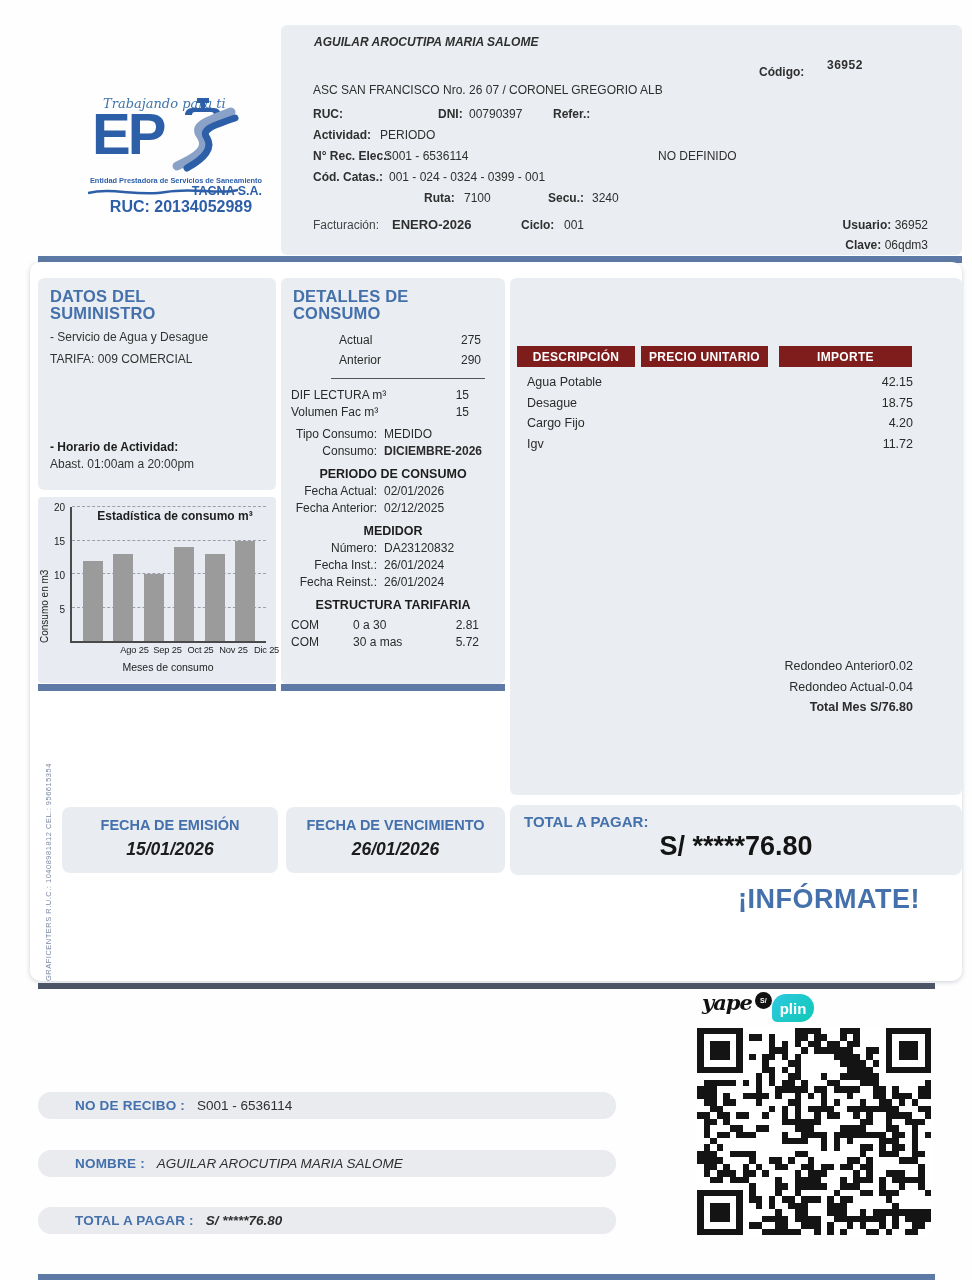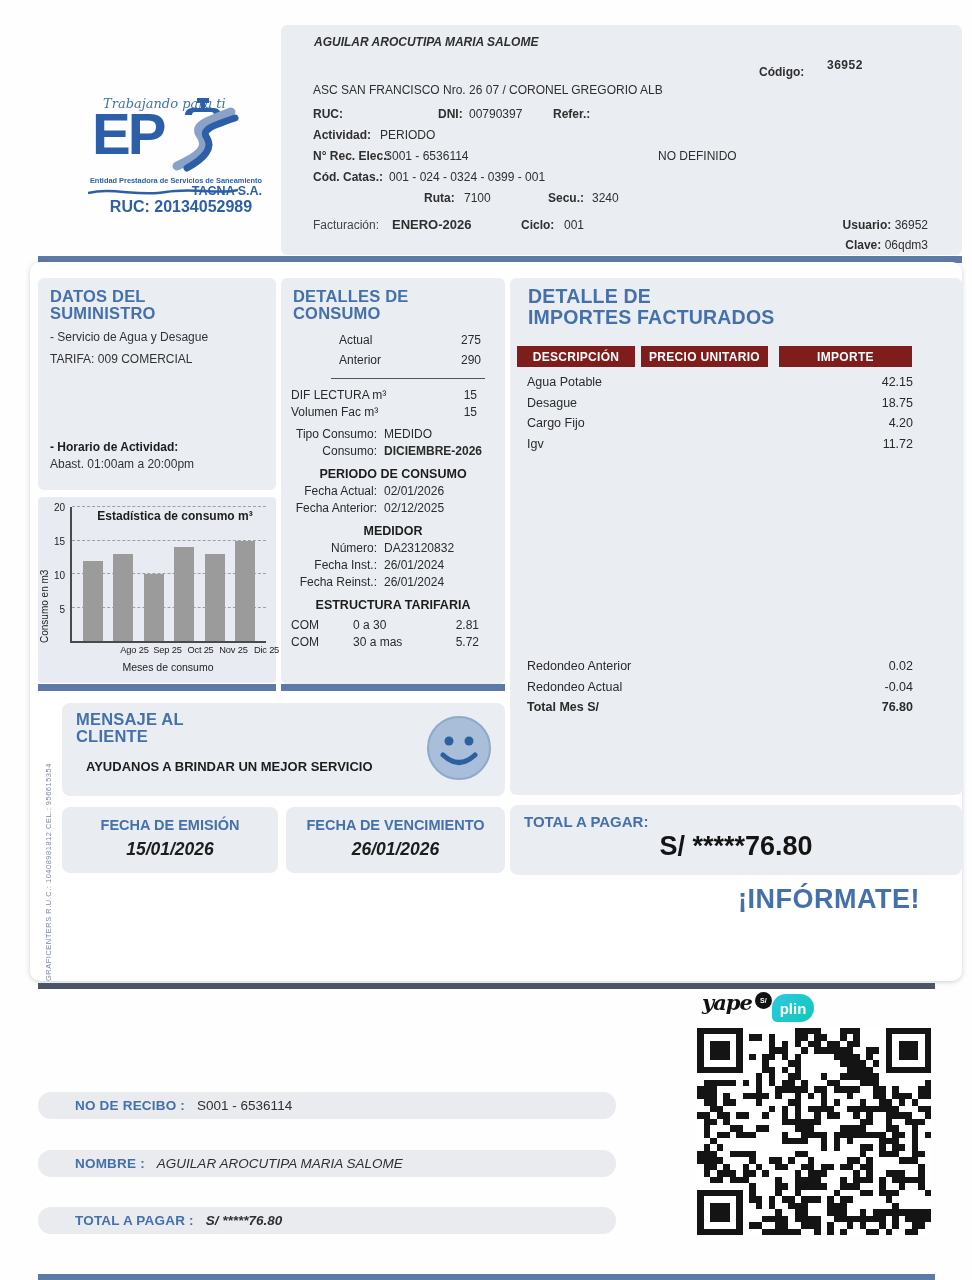--- a/index.html
+++ b/index.html
@@ -54,41 +54,41 @@
   .chart-title{position:absolute;left:10px;top:2px;width:186px;font-size:12px;font-weight:bold;
                color:#1d1d1d;text-align:center;white-space:nowrap;}
   .chart-xlabels{position:absolute;left:32px;top:148px;width:198px;display:flex;margin-left:48px;}
   .chart-xlabels div{flex:1;text-align:center;font-size:9.3px;color:#222;white-space:nowrap;letter-spacing:-.2px;}
   .chart-xlabel{position:absolute;left:32px;top:164px;width:196px;text-align:center;font-size:10.5px;color:#222;}
 
   
   .consumo{left:281px;top:278px;width:224px;height:406px;padding:10px 0;box-sizing:border-box;}
   .consumo .sec-title{padding-left:12px;}
   .c-sp{display:flex;justify-content:space-between;padding:0 24px 0 58px;font-size:12px;line-height:20px;}
-  .c-sp2{display:flex;justify-content:space-between;padding:0 28px 0 10px;font-size:12px;line-height:17px;align-items:center;}
+  .c-sp2{display:flex;justify-content:space-between;padding:0 36px 0 10px;font-size:12px;line-height:17px;align-items:center;}
   .c-hr{margin:8px 20px 8px 50px;border-top:1.5px solid #555;}
   .kv{display:flex;font-size:12px;line-height:17px;}
   .kv .k{width:96px;text-align:right;}
   .kv .v{margin-left:7px;}
   .c-head{text-align:center;font-size:12.5px;font-weight:bold;margin-top:6px;line-height:17px;color:#1d1d1d;}
   .t3{display:flex;padding:0 26px 0 10px;font-size:12px;line-height:17px;}
   .t3 .a{width:62px;}
   .t3 .r{flex:1;}
   .t3 .p{text-align:right;}
 
   
   .importes{left:510px;top:278px;width:452px;height:517px;}
   .imp-title{position:absolute;left:18px;top:8px;font-size:19.5px;font-weight:bold;
              color:#4470ab;line-height:21px;letter-spacing:.2px;}
   .ih{position:absolute;top:68px;height:21px;background:#7f1d1d;color:#fff;font-weight:bold;
       font-size:12px;display:flex;align-items:center;justify-content:center;letter-spacing:.3px;}
   .imp-rows{position:absolute;left:17px;right:49px;top:94px;font-size:12.5px;}
   .imp-rows .r{display:flex;justify-content:space-between;line-height:20.5px;}
   .imp-foot{position:absolute;left:17px;right:49px;top:378px;font-size:12.5px;}
-  .imp-foot .r{display:flex;justify-content:space-between;line-height:20.5px;}
+  .imp-foot .r{display:flex;justify-content:flex-end;line-height:20.5px;}
 
   
   .mensaje{left:62px;top:703px;width:443px;height:93px;border-radius:8px;}
   .msg-text{position:absolute;left:24px;top:56px;font-size:13px;font-weight:bold;color:#1d1d1d;}
   .smiley{position:absolute;right:12px;top:11px;}
 
   
   .datebox{position:absolute;top:807px;height:66px;background:#e9ecf1;border-radius:8px;
            text-align:center;box-sizing:border-box;padding-top:10px;}
   .datebox .lbl{font-size:14.5px;font-weight:bold;color:#4470ab;}
@@ -304,24 +304,20 @@
     </div>
     <div class="t3">
       <span class="a">COM</span>
       <span class="r">30 a mas</span>
       <span class="p">5.72</span>
     </div>
   </div>
   <div class="hbar" style="left:281px;top:684px;width:224px;height:7px;"></div>
 
   <div class="panel importes">
-    <div class="imp-title">
-      <div>DETALLE DE</div>
-      <div>IMPORTES FACTURADOS</div>
-    </div>
     <div class="ih" style="left:7px;width:118px;">DESCRIPCIÓN</div>
     <div class="ih" style="left:131px;width:127px;">PRECIO UNITARIO</div>
     <div class="ih" style="left:269px;width:133px;">IMPORTE</div>
     <div class="imp-rows">
       <div class="r">
           <span>Agua Potable</span>
           <span>42.15</span>
         </div>
       <div class="r">
           <span>Desague</span>
@@ -345,35 +341,20 @@
           <span>Redondeo Actual</span>
           <span>-0.04</span>
         </div>
       <div class="r b">
           <span>Total Mes S/</span>
           <span>76.80</span>
         </div>
     </div>
   </div>
 
-  <div class="panel mensaje">
-    <div class="sec-title" style="padding:8px 0 0 14px;">
-      <div>MENSAJE AL</div>
-      <div>CLIENTE</div>
-    </div>
-    <div class="msg-text">AYUDANOS A BRINDAR UN MEJOR SERVICIO</div>
-    <div class="smiley">
-      <svg width="68" height="68" viewBox="0 0 68 68">
-        <circle cx="34" cy="34" r="31" fill="#a9bed9" stroke="#8fa9cc" stroke-width="2"></circle>
-        <circle cx="24" cy="27" r="4.5" fill="#2e5f9e"></circle>
-        <circle cx="44" cy="27" r="4.5" fill="#2e5f9e"></circle>
-        <path d="M18,41 Q34,56 50,41" stroke="#2e5f9e" stroke-width="5" fill="none" stroke-linecap="round"></path>
-      </svg>
-    </div>
-  </div>
 
   <div class="datebox" style="left:62px;width:216px;">
     <div class="lbl">FECHA DE EMISIÓN</div>
     <div class="val">15/01/2026</div>
   </div>
   <div class="datebox" style="left:286px;width:219px;">
     <div class="lbl">FECHA DE VENCIMIENTO</div>
     <div class="val">26/01/2026</div>
   </div>
 

